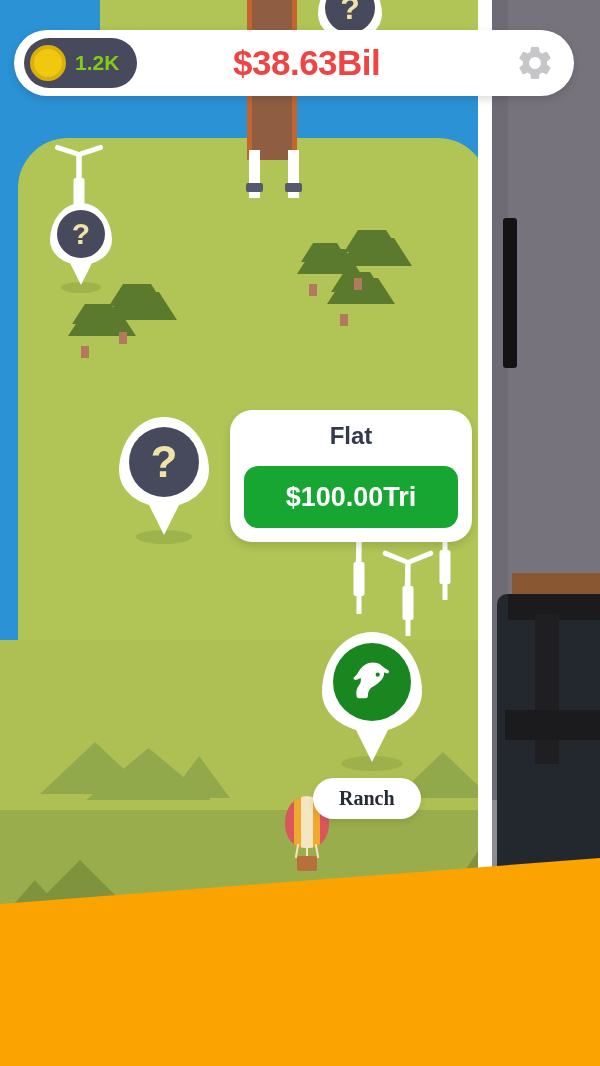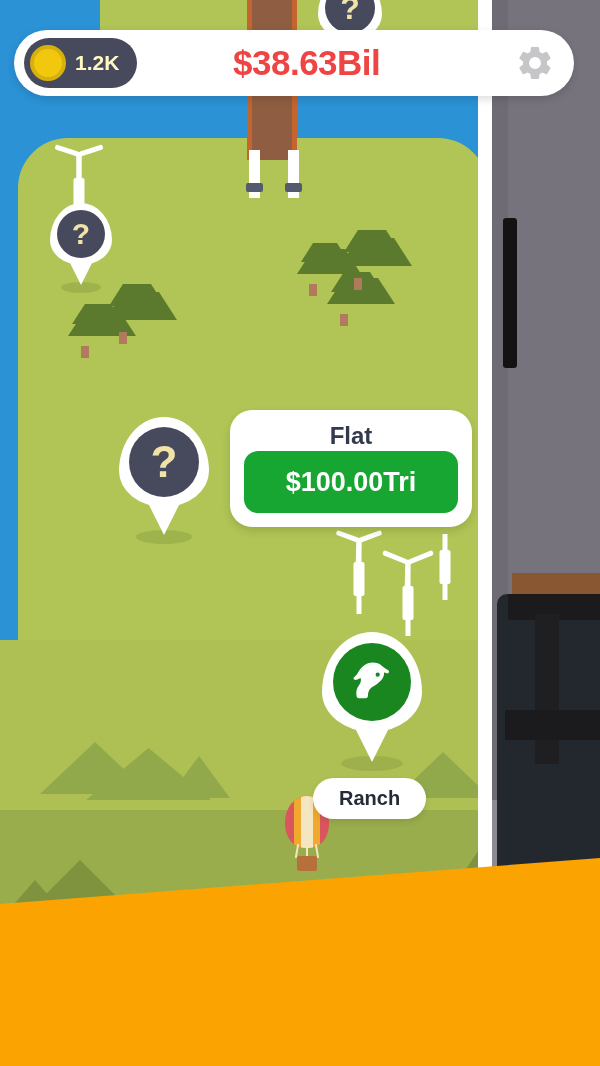--- a/index.html
+++ b/index.html
@@ -298,21 +298,21 @@
     border-radius: 22px;
     box-shadow: 0 4px 9px rgba(0,0,0,0.13);
     padding: 12px 14px 14px 14px;
     box-sizing: border-box;
   }
   .info-card .title {
     text-align: center;
     font-size: 24px;
     font-weight: bold;
     color: #333a4d;
-    margin-bottom: 1px;
+    margin-bottom: 16px;
   }
   .info-card .cta {
     background: #16a631;
     border-radius: 14px;
     height: 62px;
     display: flex; align-items: center; justify-content: center;
     color: #ffffff;
     font-size: 27px;
     font-weight: bold;
     cursor: pointer;
@@ -342,21 +342,21 @@
     cursor: pointer;
   }
   .coin {
     width: 36px; height: 36px; border-radius: 50%;
     background: #f2c80f;
     border: 4px solid #d8b00c;
     box-sizing: border-box;
     flex: 0 0 auto;
   }
   .coin-count {
-    color: #fef9c3;
+    color: #84cc16;
     font-size: 21px;
     font-weight: bold;
     margin-left: 9px;
   }
   .money {
     flex: 1 1 auto;
     text-align: center;
     font-size: 35px;
     font-weight: bold;
     color: #ef4444;
@@ -550,21 +550,21 @@
       <div class="body" style="height:100px;"></div>
       <div class="tip" style="top:80px; border-left-width:25px; border-right-width:25px; border-top-width:50px;"></div>
       <div class="disc" style="top:11px; width:78px; height:78px; background:#19861f;">
         <svg class="horse-icon" width="52" height="52" viewBox="0 0 64 64">
           <path fill="#ffffff" d="M44 12c-4-4-11-5-17-3-5 2-9 6-12 11-2 3-3 5-5 6-1 1-1 2 0 3 2 1 4 0 6-1l2-1c1 3 0 6-2 9-3 4-4 8-3 13 0 2 1 3 3 3h8c2 0 3-1 3-3 0-4 1-7 4-10 3-2 7-4 10-7 4-3 6-7 6-12 2 1 4 2 5 1 2-1 1-3-1-4-3-2-5-3-7-5z"></path>
           <circle cx="39" cy="23" r="2.6" fill="#19861f"></circle>
         </svg>
       </div>
     </div>
 
-    <div class="label-chip" style="left:313px; top:778px; z-index:31;">Ranch</div>
+    <div class="label-chip" style="left:313px; top:778px; z-index:31;font-family:Liberation Serif, serif;">Ranch</div>
 
     <div class="info-card" style="z-index:35;">
       <div class="title">Flat</div>
       <button class="cta">$100.00Tri</button>
     </div>
 
   </div>
 
   <div class="hud">
     <div class="coin-pill">

